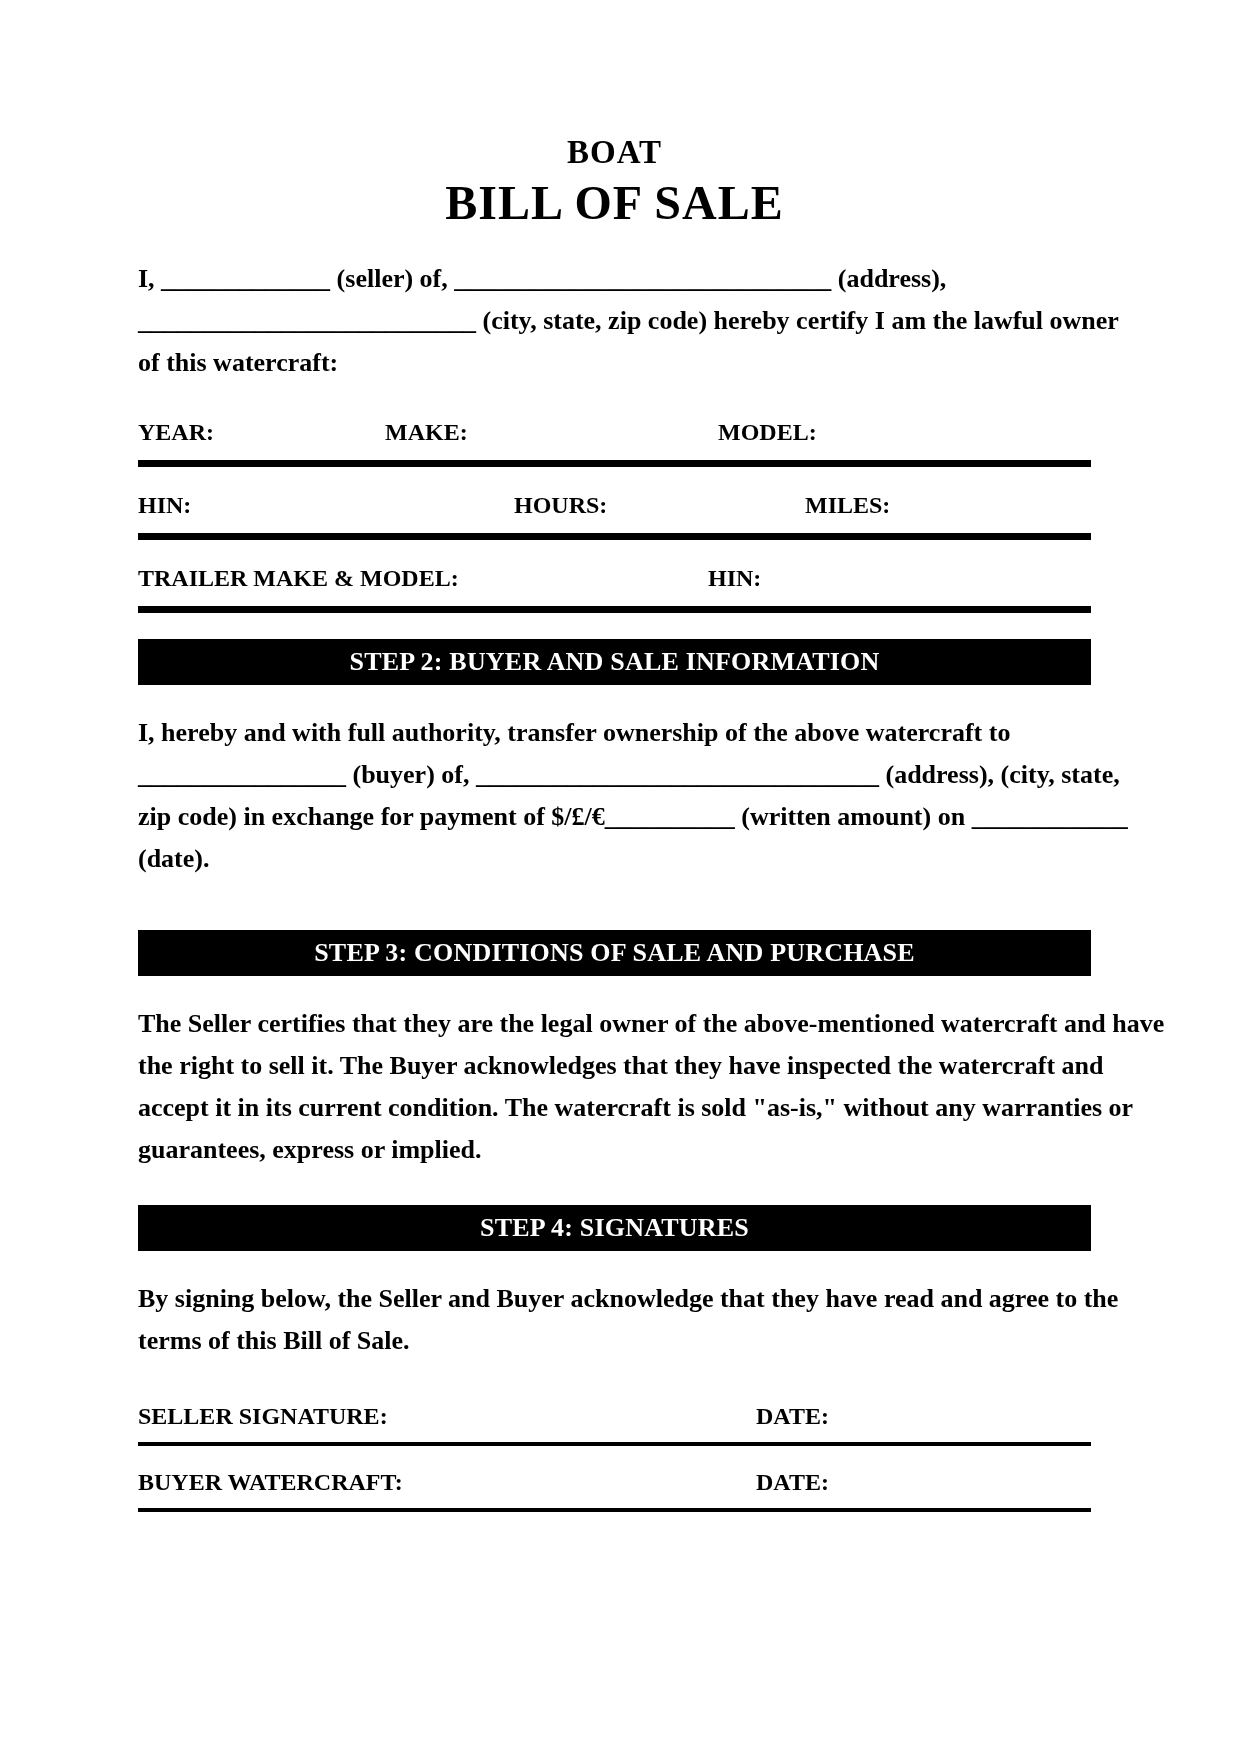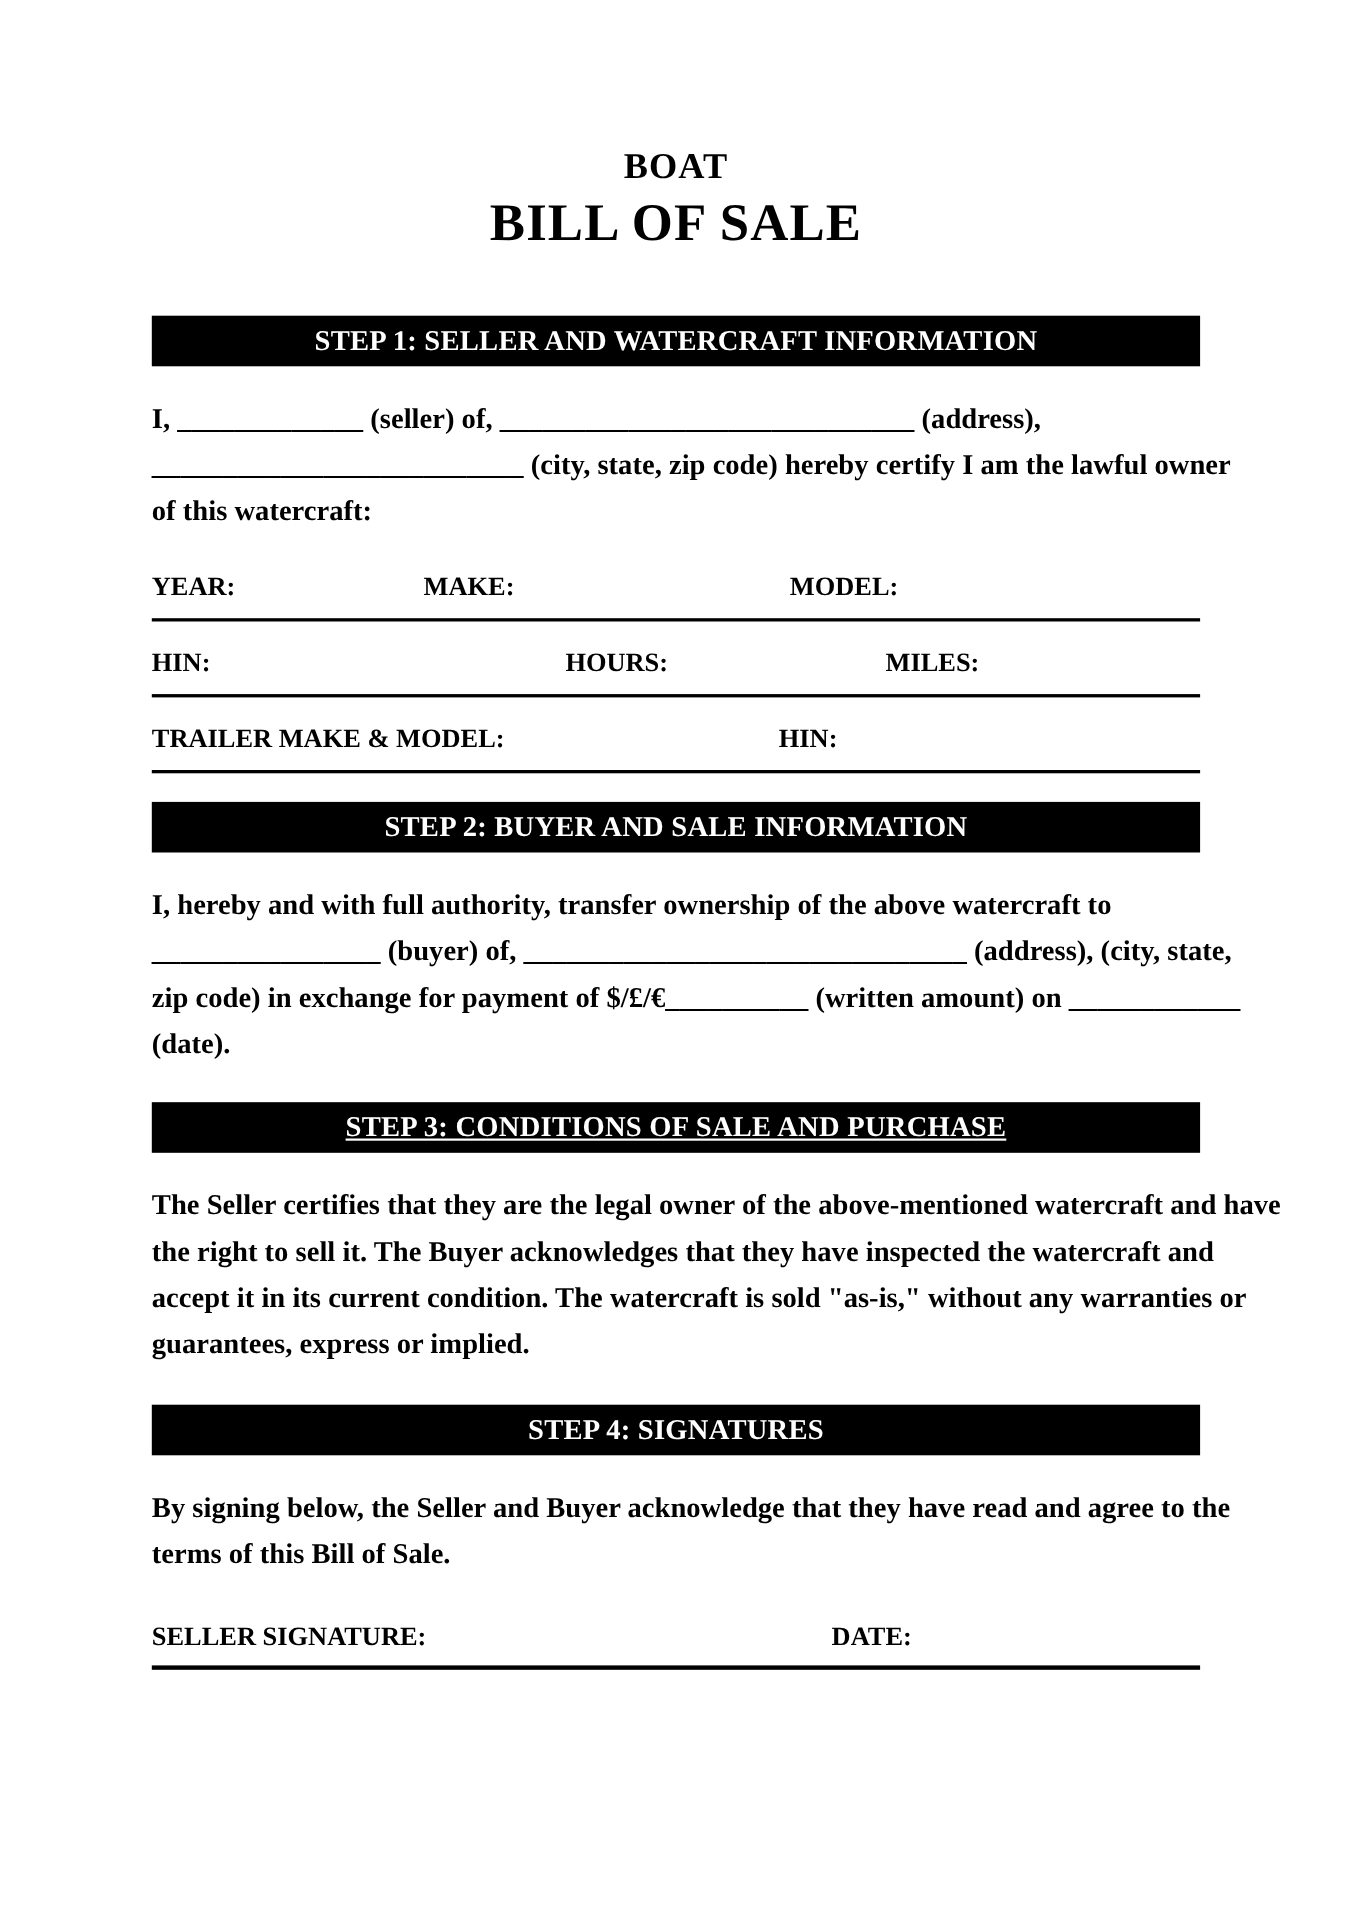--- a/index.html
+++ b/index.html
@@ -44,35 +44,35 @@
     color: #ffffff;
     display: flex;
     align-items: center;
     justify-content: center;
     font-weight: bold;
     font-size: 26px;
     letter-spacing: 0.2px;
   }
   .bar1 { margin-top: 56px; }
   .bar2 { margin-top: 26px; }
-  .bar3 { margin-top: 32px; text-decoration: underline; }
+  .bar3 { margin-top: 50px; }
   .bar4 { margin-top: 34px; }
   .para {
     margin-top: 27px;
     font-size: 26px;
     line-height: 42px;
     font-weight: bold;
   }
   .para .line {
     white-space: nowrap;
   }
   .frow {
     position: relative;
     height: 62px;
-    border-bottom: 3px solid #000000;
+    border-bottom: 7px solid #000000;
   }
   .frow.first { margin-top: 14px; }
   .frow.next  { margin-top: 4px; }
   .frow .flabel {
     position: absolute;
     bottom: 14px;
     font-weight: bold;
     font-size: 24px;
     white-space: nowrap;
   }
@@ -101,23 +101,20 @@
 </style>
 </head>
 <body>
 
 <div class="page">
   <div class="content">
 
     <div class="title-small">BOAT</div>
     <div class="title-large">BILL OF SALE</div>
 
-    <div class="bar bar1">
-      <span>STEP 1: SELLER AND WATERCRAFT INFORMATION</span>
-    </div>
 
     <div class="para">
       <div class="line">I, _____________ (seller) of, _____________________________ (address),</div>
       <div class="line">__________________________ (city, state, zip code) hereby certify I am the lawful owner</div>
       <div class="line">of this watercraft:</div>
     </div>
 
     <div class="frow first">
       <span class="flabel off-0">YEAR:</span>
       <span class="flabel off-247">MAKE:</span>

